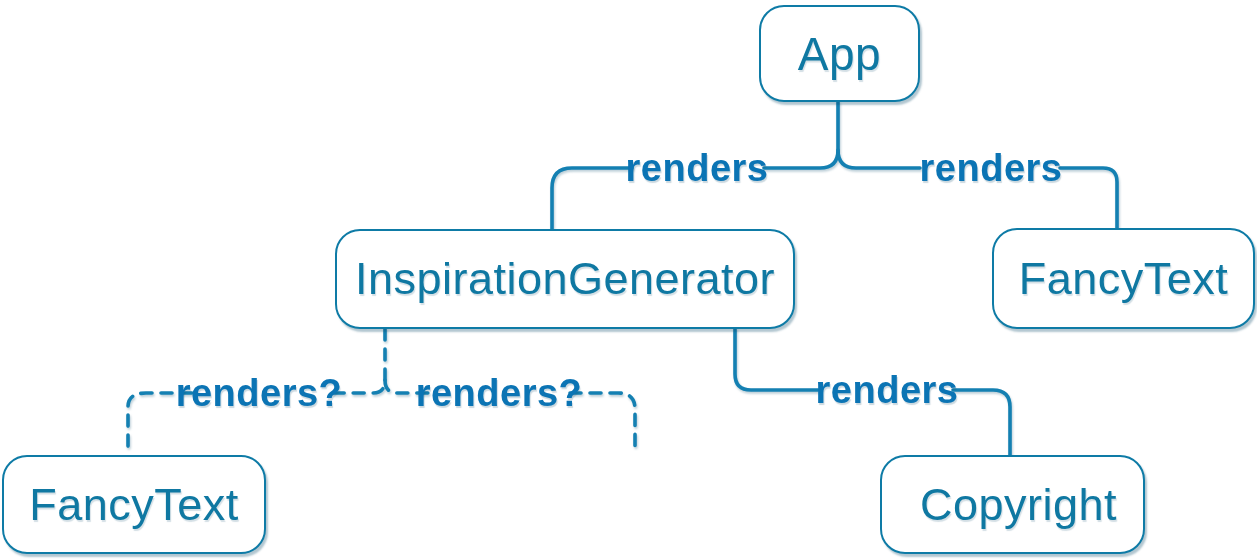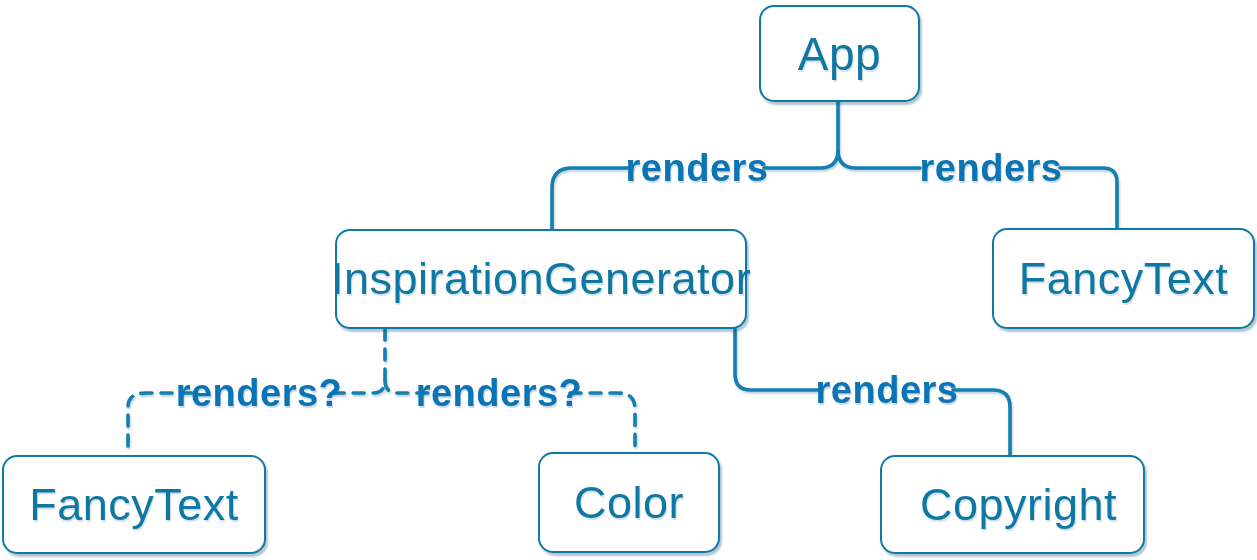--- a/index.html
+++ b/index.html
@@ -36,21 +36,21 @@
     stroke-linecap:round;
   }
   .connectors path.dashed{
     stroke-dasharray:11 9;
   }
   .node{
     position:absolute;
     box-sizing:border-box;
     background:var(--box-fill);
     border:2.5px solid var(--box-border);
-    border-radius:15px;
+    border-radius:25px;
     box-shadow:2px 3px 2px rgba(16,78,110,0.32);
     display:flex;
     align-items:center;
     justify-content:center;
   }
   .node-label{
     color:var(--box-text);
     font-size:45px;
     font-weight:500;
     letter-spacing:0.5px;
@@ -79,35 +79,32 @@
     <path class="solid" d="M838 150 Q838 168 856 168 L920 168 M1060 168 L1103 168 Q1117 168 1117 182 L1117 228"></path>
     <path class="solid" d="M735 329 L735 374 Q735 390 751 390 L818 390 M953 390 L993 390 Q1010 390 1010 407 L1010 455"></path>
     <path class="dashed" d="M385 329 L385 380 Q385 393 373 393 L328 393 M192 393 L146 393 Q128 393 128 407 L128 455"></path>
     <path class="dashed" d="M385 380 Q385 393 397 393 L432 393 M570 393 L618 393 Q635 393 635 409 L635 452"></path>
   </svg>
 
   <div class="node node--app" style="left:759px;top:5px;width:161px;height:97px;">
     <span class="node-label">App</span>
   </div>
 
-  <div class="node" style="left:335px;top:229px;width:412px;height:100px;">
+  <div class="node" style="left:335px;top:229px;width:460px;height:100px;">
     <span class="node-label">InspirationGenerator</span>
   </div>
 
   <div class="node" style="left:992px;top:228px;width:263px;height:101px;">
     <span class="node-label">FancyText</span>
   </div>
 
   <div class="node" style="left:2px;top:455px;width:264px;height:99px;">
     <span class="node-label">FancyText</span>
   </div>
 
-  <div class="node" style="left:538px;top:452px;width:182px;height:101px;">
-    <span class="node-label">Color</span>
-  </div>
 
   <div class="node" style="left:880px;top:455px;width:265px;height:99px;padding-left:12px;">
     <span class="node-label">Copyright</span>
   </div>
 
   <div class="edge-label" style="left:697px;top:168px;">renders</div>
 
   <div class="edge-label" style="left:991px;top:168px;">renders</div>
 
   <div class="edge-label" style="left:259px;top:393px;">renders?</div>

